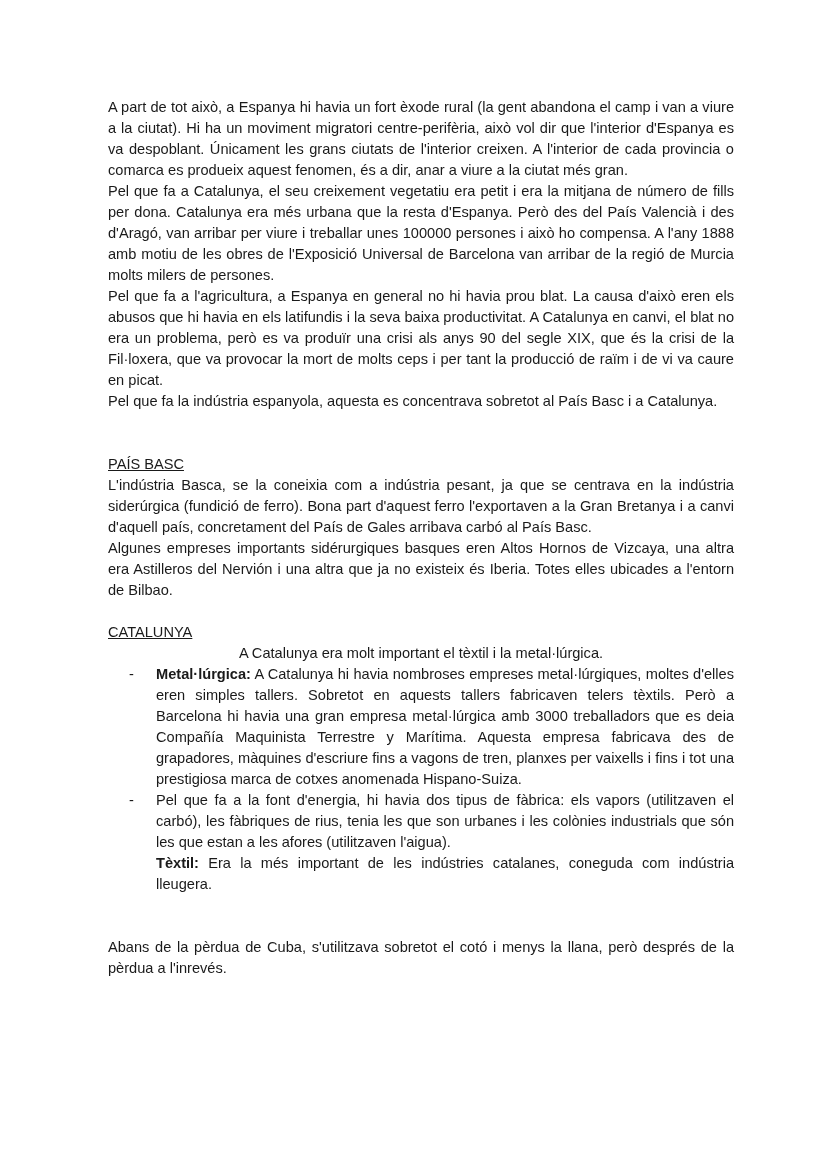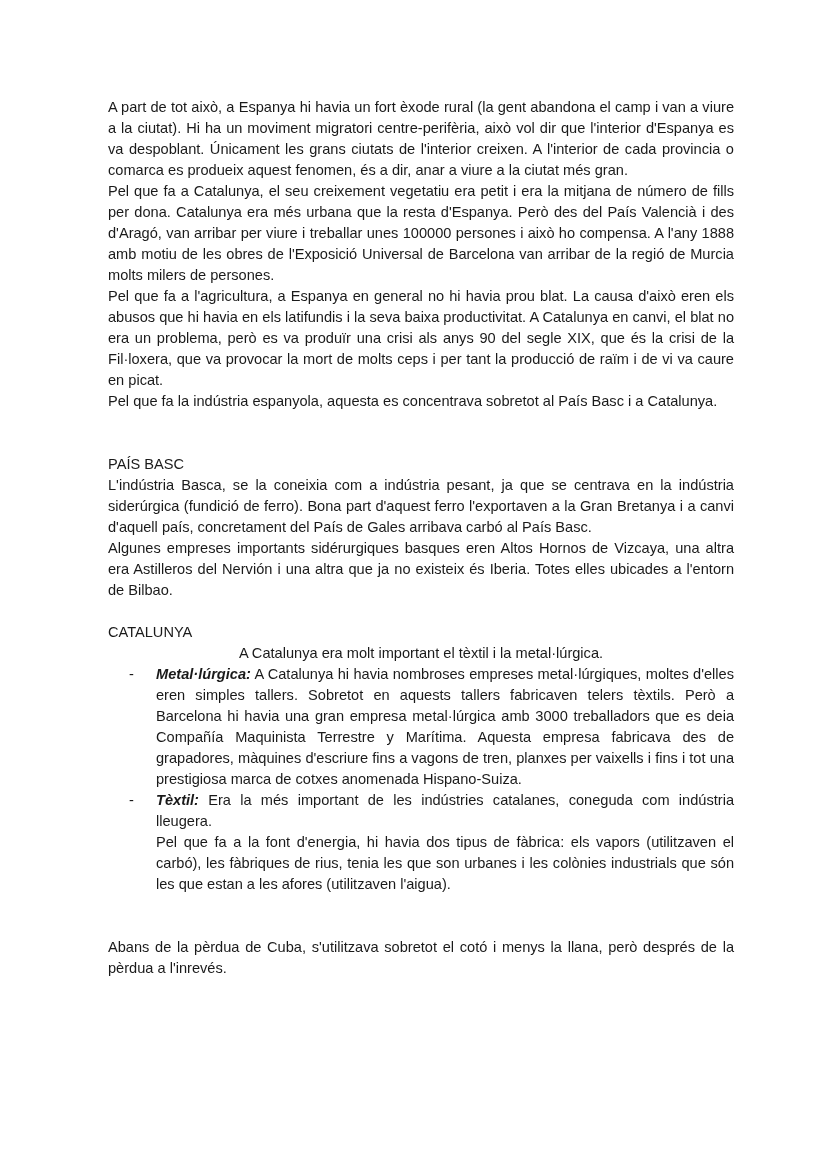--- a/index.html
+++ b/index.html
@@ -24,20 +24,21 @@
     line-height: 21px;
     margin-left: 7px;
   }
   p {
     margin: 0;
     text-align: justify;
   }
   .left { text-align: center; }
   .heading {
     margin: 0;
+    text-decoration: underline;
     font-weight: normal;
     font-size: 14.6px;
   }
   .gap-large { height: 42px; }
   .gap-med { height: 21px; }
   ul.dash-list {
     list-style: none;
     margin: 0;
     padding: 0;
   }
@@ -45,21 +46,20 @@
     position: relative;
     padding-left: 48px;
   }
   ul.dash-list li .dash {
     position: absolute;
     left: 21px;
     top: 0;
   }
   ul.dash-list li b {
     font-weight: bold;
-    font-style: italic;
   }
 </style>
 </head>
 <body>
 
 <div class="page">
 
   <p>A part de tot això, a Espanya hi havia un fort èxode rural (la gent abandona el camp i van a viure a la ciutat). Hi ha un moviment migratori centre-perifèria, això vol dir que l'interior d'Espanya es va despoblant. Únicament les grans ciutats de l'interior creixen. A l'interior de cada provincia o comarca es produeix aquest fenomen, és a dir, anar a viure a la ciutat més gran.</p>
   <p>Pel que fa a Catalunya, el seu creixement vegetatiu era petit i era la mitjana de número de fills per dona. Catalunya era més urbana que la resta d'Espanya. Però des del País Valencià i des d'Aragó, van arribar per viure i treballar unes 100000 persones i això ho compensa. A l'any 1888 amb motiu de les obres de l'Exposició Universal de Barcelona van arribar de la regió de Murcia molts milers de persones.</p>
   <p>Pel que fa a l'agricultura, a Espanya en general no hi havia prou blat. La causa d'això eren els abusos que hi havia en els latifundis i la seva baixa productivitat. A Catalunya en canvi, el blat no era un problema, però es va produïr una crisi als anys 90 del segle XIX, que és la crisi de la Fil·loxera, que va provocar la mort de molts ceps i per tant la producció de raïm i de vi va caure en picat.</p>
@@ -79,22 +79,22 @@
     <h2 class="heading">CATALUNYA</h2>
     <p class="left">A Catalunya era molt important el tèxtil i la metal·lúrgica.</p>
 
     <ul class="dash-list">
       <li>
         <span class="dash">-</span>
         <p><b>Metal·lúrgica:</b><span> A Catalunya hi havia nombroses empreses metal·lúrgiques, moltes d'elles eren simples tallers. Sobretot en aquests tallers fabricaven telers tèxtils. Però a Barcelona hi havia una gran empresa metal·lúrgica amb 3000 treballadors que es deia Compañía Maquinista Terrestre y Marítima. Aquesta empresa fabricava des de grapadores, màquines d'escriure fins a vagons de tren, planxes per vaixells i fins i tot una prestigiosa marca de cotxes anomenada Hispano-Suiza.</span></p>
       </li>
       <li>
         <span class="dash">-</span>
+        <p>Pel que fa a la font d'energia, hi havia dos tipus de fàbrica: els vapors (utilitzaven el carbó), les fàbriques de rius, tenia les que son urbanes i les colònies industrials que són les que estan a les afores (utilitzaven l'aigua).</p>
         <p><b>Tèxtil:</b><span> Era la més important de les indústries catalanes, coneguda com indústria lleugera.</span></p>
-        <p>Pel que fa a la font d'energia, hi havia dos tipus de fàbrica: els vapors (utilitzaven el carbó), les fàbriques de rius, tenia les que son urbanes i les colònies industrials que són les que estan a les afores (utilitzaven l'aigua).</p>
       </li>
     </ul>
 
     <div class="gap-med"></div>
     <div class="gap-med"></div>
     <p>Abans de la pèrdua de Cuba, s'utilitzava sobretot el cotó i menys la llana, però després de la pèrdua a l'inrevés.</p>
   </section>
 
 </div>
 

